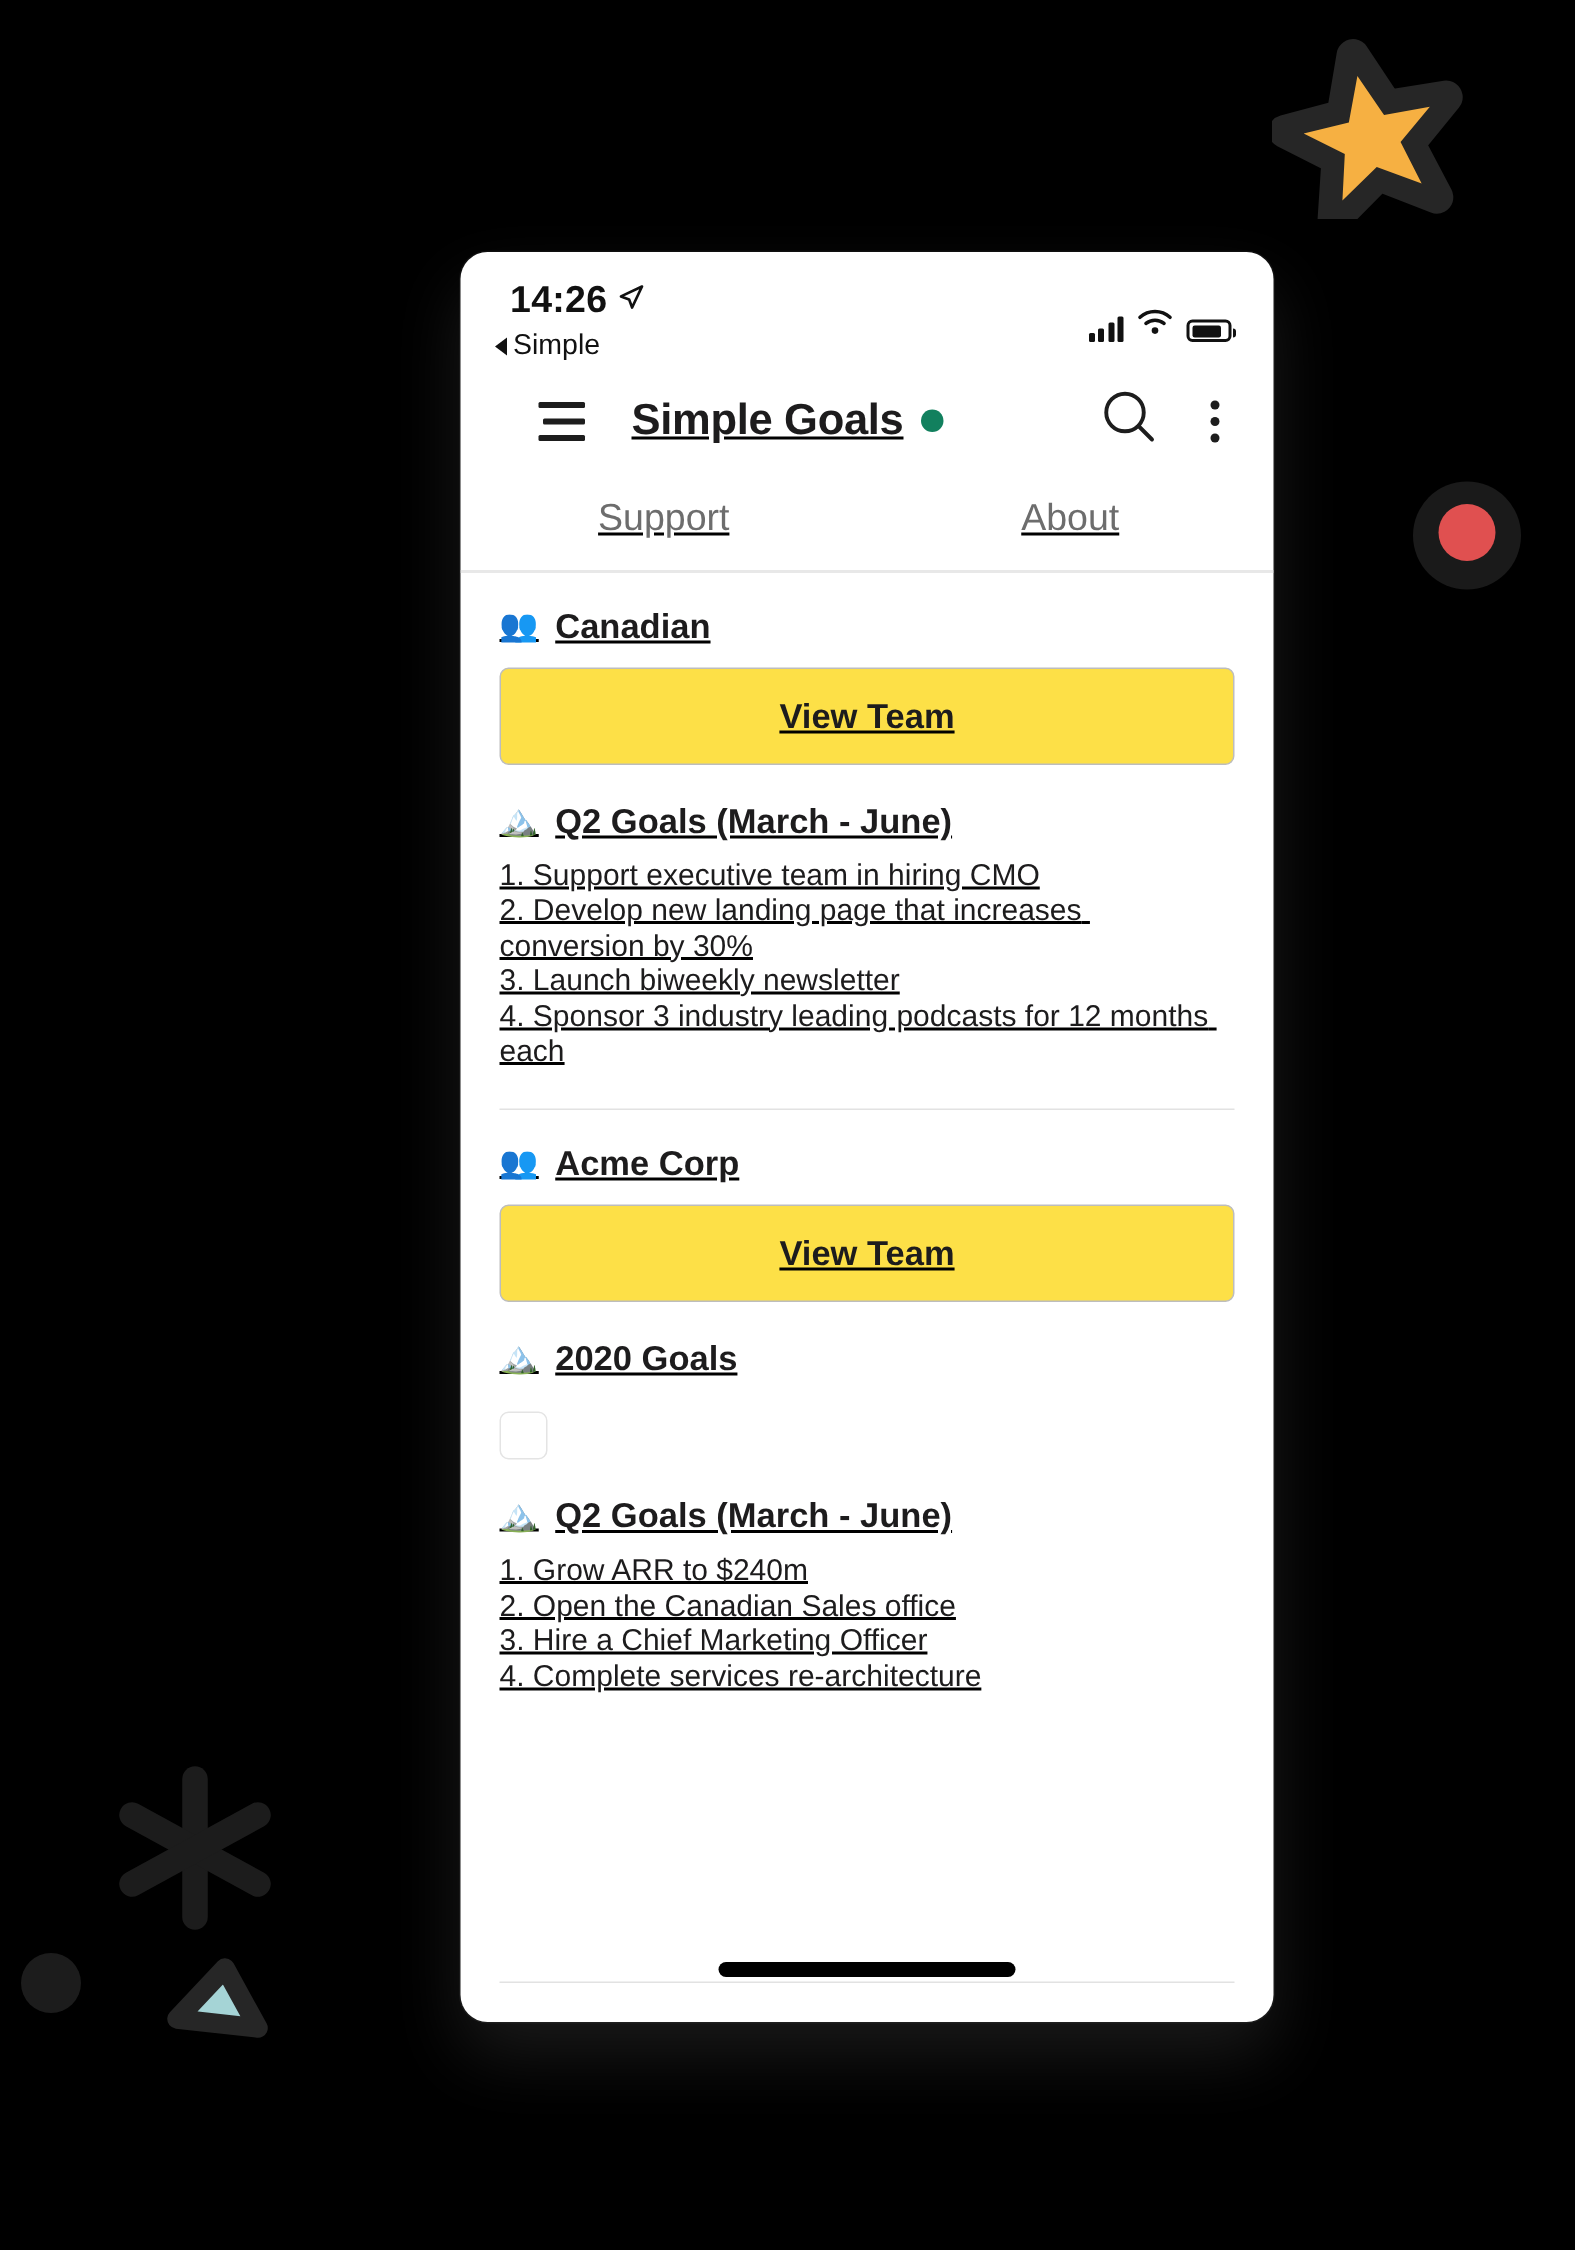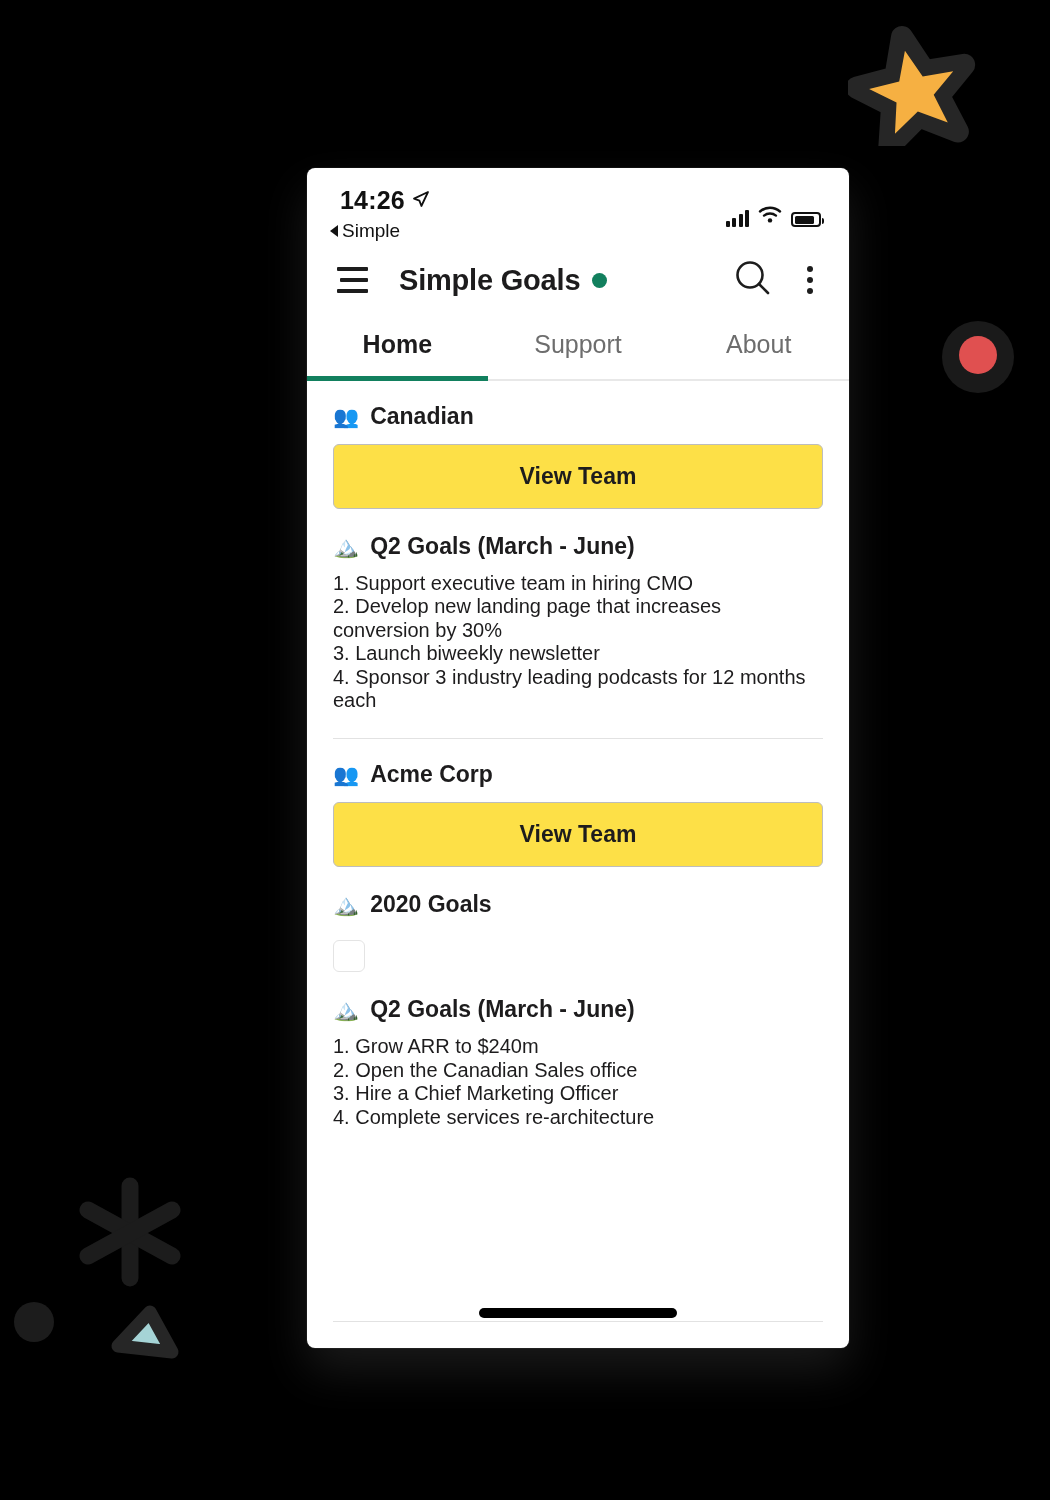--- a/index.html
+++ b/index.html
@@ -24,24 +24,25 @@
   .deco svg { display: block; }
 
   
   .phone {
     position: absolute;
     left: 307px;
     top: 168px;
     width: 542px;
     height: 1180px;
     background: #ffffff;
-    border-radius: 8px;
+    border-radius: 18px;
     box-shadow: 0 22px 46px rgba(255,255,255,0.10),
                 0 0 0 1px rgba(255,255,255,0.05);
     overflow: hidden;
+    text-decoration: underline;
   }
 
   
   .statusbar {
     position: relative;
     height: 78px;
     padding: 0 26px;
   }
   .status-time {
     position: absolute;
@@ -101,20 +102,21 @@
     width:2.5px; height:6px; background:#111; border-radius:0 2px 2px 0;
   }
   .battery i{ display:block; height:100%; width:86%; background:#111; border-radius:1.5px;}
 
   
   .app-header {
     display: flex;
     align-items: center;
     padding: 12px 28px 18px 30px;
     gap: 0;
+    margin-left: 22px;
   }
   .hamburger {
     width: 34px;
     display: flex;
     flex-direction: column;
     gap: 7px;
     cursor: pointer;
     flex: 0 0 auto;
   }
   .hamburger span {
@@ -364,23 +366,20 @@
       </span>
       <span class="kebab">
         <i></i>
           <i></i>
           <i></i>
       </span>
     </div>
   </div>
 
   <div class="tabs">
-    <div class="tab active">
-      <span>Home</span>
-    </div>
     <div class="tab">
       <span>Support</span>
     </div>
     <div class="tab">
       <span>About</span>
     </div>
   </div>
 
   <div class="content">
 

